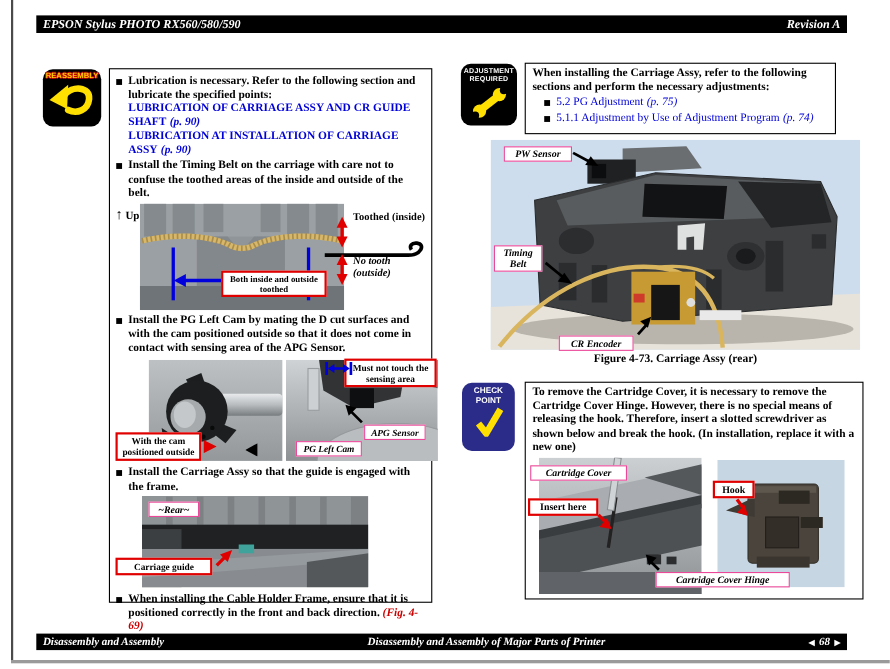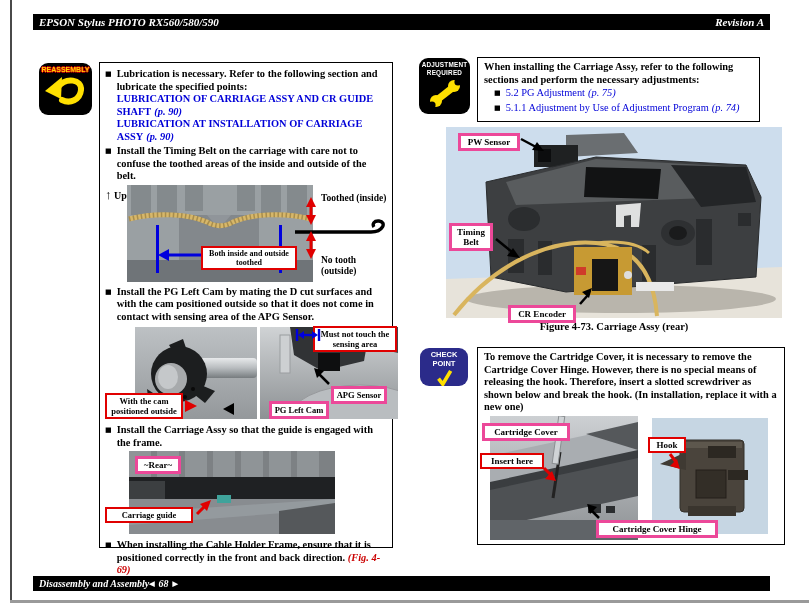--- a/index.html
+++ b/index.html
@@ -28,21 +28,21 @@
          justify-content:flex-start;box-sizing:border-box;padding-top:3px;}
   .badge.black{background:#000;}
   .badge.blue{background:#2B2B8A;}
   .badge .blab{font:bold 6.4px/7.5px "Liberation Sans",sans-serif;color:#fff;text-align:center;letter-spacing:.2px;}
   .badge .rlab{font:bold 7px/8px "Liberation Sans",sans-serif;color:#FFD400;text-align:center;
                text-shadow:-1px 0 #c00,1px 0 #c00,0 -1px #c00,0 1px #c00;}
   .badge .clab{font:bold 7.5px/8.5px "Liberation Sans",sans-serif;color:#fff;text-align:center;}
   
   .lbl{position:absolute;background:#fff;font:bold 8.5px/10px "Liberation Serif",serif;
        text-align:center;padding:1px 2px;box-sizing:border-box;z-index:5;}
-  .lbl.black{border:3px solid #ec4899;}
+  .lbl.black{border:1px solid #ec4899;font-style:italic;}
   .lbl.red{border:2px solid #E00000;}
   .diag{position:relative;width:100%;}
   .photo{position:absolute;overflow:hidden;}
   .arr{position:absolute;z-index:6;}
   .caption{position:absolute;font:bold 10.5px "Liberation Serif",serif;text-align:center;}
   .uplbl{position:absolute;font:bold 10px "Liberation Serif",serif;}
   .tlabel{position:absolute;font:bold 9.5px/11px "Liberation Serif",serif;}
 </style>
 </head>
 <body>
@@ -108,21 +108,21 @@
           <polygon points="31,70 42,64 42,76" fill="#0000DD"></polygon>
           <polygon points="153,70 142,64 142,76" fill="#0000DD"></polygon>
         </svg>
         <div class="lbl red" style="left:34px;top:61px;width:96px;font-size:8px;line-height:9px;margin-left:40px;">Both inside and outside toothed</div>
       </div>
       <div class="abs" style="left:190px;top:8px;width:94px;height:86px;">
         <div class="tlabel" style="left:26px;top:0;width:66px;">Toothed (inside)</div>
         <svg class="arr" style="left:0;top:26px;" width="94" height="20" viewBox="0 0 94 20">
           <path d="M0 13 L76 13 C 88 13 92 3 84 2 C 79 1.5 77 5 79 8" fill="none" stroke="#000" stroke-width="3.4"></path>
         </svg>
-        <div class="tlabel" style="left:26px;top:62px;width:66px;">No tooth (outside)</div>
+        <div class="tlabel" style="left:26px;top:40px;width:66px;font-style:italic;">No tooth (outside)</div>
         <svg class="arr" style="left:8px;top:0;" width="16" height="82" viewBox="0 0 16 82">
           <g stroke="#E00000" stroke-width="3" fill="#E00000">
             <line x1="8" y1="12" x2="8" y2="24"></line>
             <polygon points="8,4 3,14 13,14" stroke="none"></polygon>
             <polygon points="8,32 3,22 13,22" stroke="none"></polygon>
             <line x1="8" y1="46" x2="8" y2="58"></line>
             <polygon points="8,38 3,48 13,48" stroke="none"></polygon>
             <polygon points="8,66 3,56 13,56" stroke="none"></polygon>
           </g>
         </svg>
@@ -314,21 +314,21 @@
       <polygon points="26,21 13,19 19,11" fill="#000"></polygon>
     </svg>
     <div class="lbl black" style="left:62px;top:178px;width:68px;font-size:9px;">CR Encoder</div>
     <svg class="arr" style="left:130px;top:160px;" width="20" height="20" viewBox="0 0 20 20">
       <line x1="4" y1="17" x2="12" y2="8" stroke="#000" stroke-width="2.5"></line>
       <polygon points="16,1 6,5 13,11" fill="#000"></polygon>
     </svg>
   </div>
   <div class="caption" style="left:446px;top:321px;width:336px;">Figure 4-73.  Carriage Assy (rear)</div>
 
-  <div class="badge blue" style="left:420px;top:348px;width:48px;height:38px;">
+  <div class="badge blue" style="left:420px;top:348px;width:48px;height:62px;">
     <div class="clab">CHECK</div>
     <div class="clab">POINT</div>
     <svg width="32" height="28" viewBox="0 0 32 28" style="margin-top:1px;">
       <polyline points="7,16 14,25 27,3" fill="none" stroke="#FFE000" stroke-width="6"></polyline>
     </svg>
   </div>
 
   <div class="notebox" style="left:477px;top:347px;width:308px;height:198px;padding:3px 6px;">
     <div class="btext">To remove the Cartridge Cover, it is necessary to remove the Cartridge Cover Hinge. However, there is no special means of releasing the hook. Therefore, insert a slotted screwdriver as shown below and break the hook. (In installation, replace it with a new one)</div>
     <div class="diag" style="height:127px;margin-top:2px;">
@@ -378,19 +378,20 @@
       <div class="lbl black" style="left:112px;top:104px;width:122px;font-size:9px;">Cartridge Cover Hinge</div>
       <svg class="arr" style="left:100px;top:86px;" width="20" height="20" viewBox="0 0 20 20">
         <line x1="15" y1="16" x2="8" y2="9" stroke="#000" stroke-width="2.5"></line>
         <polygon points="3,2 13,5 6,12" fill="#000"></polygon>
       </svg>
     </div>
   </div>
 
   <div class="bar" style="left:33px;top:576px;width:737px;height:15px;font-size:10px;">
     <span>Disassembly and Assembly</span>
+    <span class="mid">Disassembly and Assembly of Major Parts of Printer</span>
     <span class="pgnav">
       <span class="tri">◀</span>
       <span>68</span>
       <span class="tri">▶</span>
     </span>
   </div>
 </div>
 
 </body></html>

